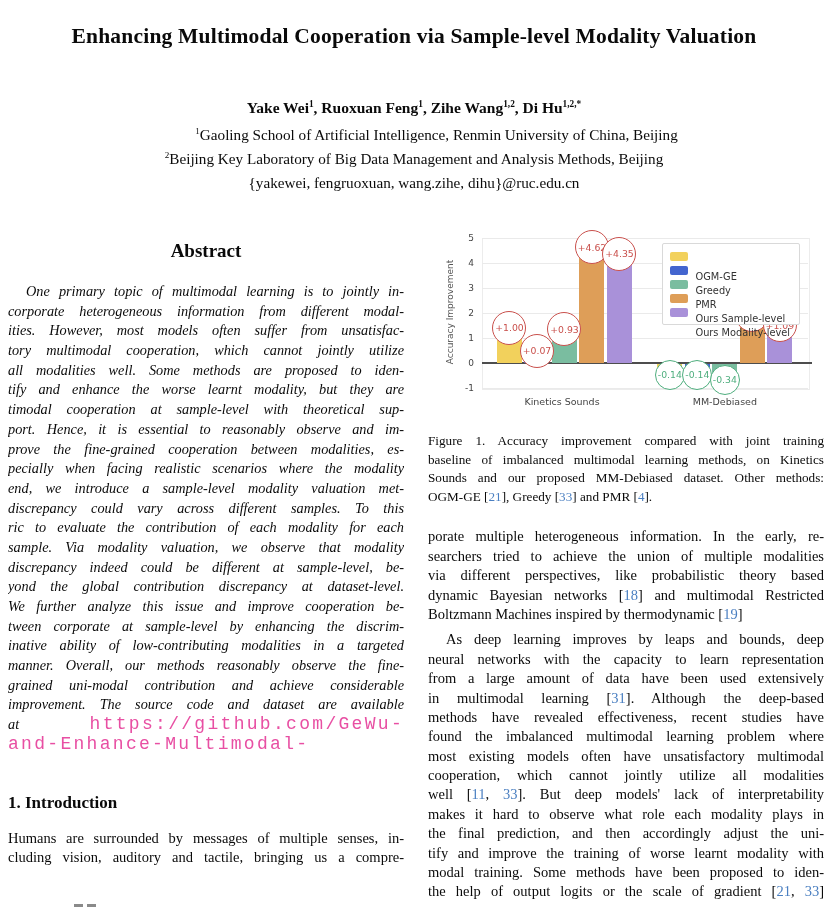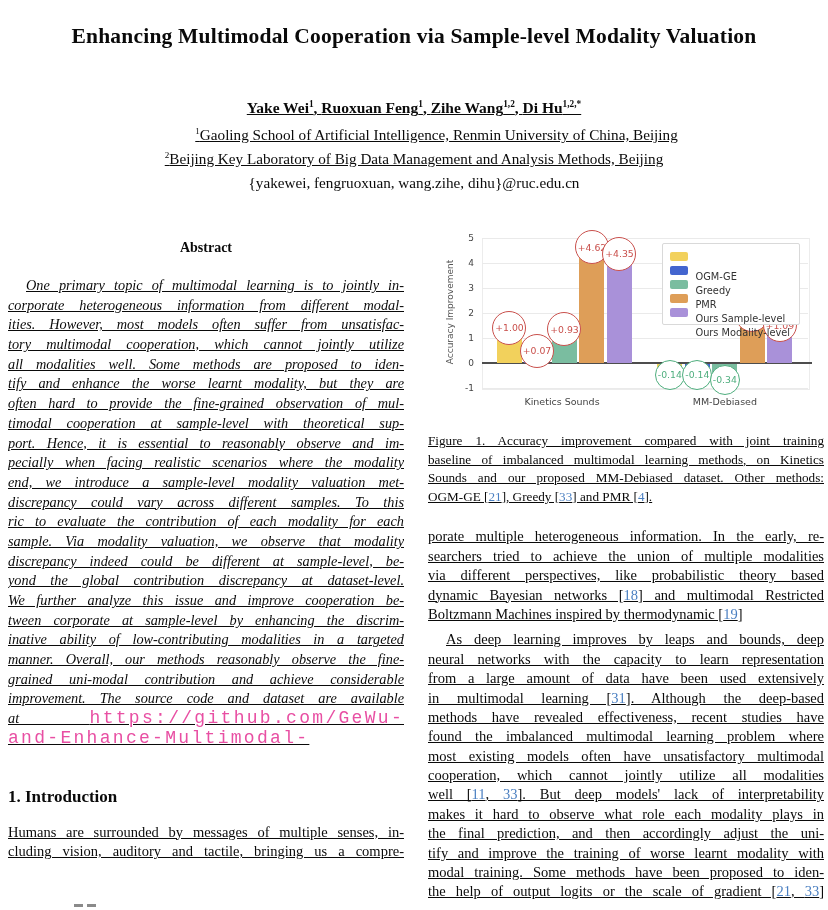--- a/index.html
+++ b/index.html
@@ -15,32 +15,32 @@
   .affil-first{margin-top:6px;margin-left:45px;}
   .email-line{font-size:15.2px;line-height:24px;}
   .seg-sup{vertical-align:super;font-size:60%;line-height:0;}
   
   .col{position:absolute;width:396px;}
   .col-left{left:8px;top:234px;}
   .col-right{left:428px;top:228px;}
   
   .tline{
     text-align:justify;text-align-last:justify;
-    overflow:hidden;white-space:normal;text-decoration:underline;
+    overflow:hidden;white-space:normal;
   }
   .tline.end{text-align:left;text-align-last:auto;}
   .tline.indent{text-indent:18px;}
   .seg-text{}
   .seg-cite{color:#4a7fc1;}
   .seg-link{
     font-family:"Liberation Mono","DejaVu Sans Mono",monospace;
     font-style:normal;color:#e84fa3;font-size:18px;letter-spacing:2.3px;
   }
   
-  .abstract-heading{text-align:center;font-weight:bold;font-size:14px;margin:6px 0 20px 0;}
+  .abstract-heading{text-align:center;font-weight:bold;font-size:19px;margin:6px 0 20px 0;}
   .abstract-body{font-style:italic;font-size:14.3px;}
   .abstract-body .tline{line-height:19.7px;height:19.7px;}
   .section-heading{font-weight:bold;font-size:17px;margin-top:38px;margin-bottom:16px;}
   .intro-body{font-size:14.5px;}
   .intro-body .tline{line-height:19.8px;height:19.8px;}
   
   .chart{position:relative;width:388px;height:194px;margin-left:8px;margin-top:2px;
          font-family:"DejaVu Sans","Liberation Sans",sans-serif;}
   .caption{font-size:13.2px;margin-top:8px;}
   .caption .tline{line-height:18.6px;height:18.6px;}
@@ -92,23 +92,23 @@
 
   <div class="col col-left">
     <div class="abstract-heading">Abstract</div>
     <div class="abstract-body">
         <div class="tline indent"><span class="seg-text">One primary topic of multimodal learning is to jointly in-</span></div>
         <div class="tline"><span class="seg-text">corporate heterogeneous information from different modal-</span></div>
         <div class="tline"><span class="seg-text">ities. However, most models often suffer from unsatisfac-</span></div>
         <div class="tline"><span class="seg-text">tory multimodal cooperation, which cannot jointly utilize</span></div>
         <div class="tline"><span class="seg-text">all modalities well. Some methods are proposed to iden-</span></div>
         <div class="tline"><span class="seg-text">tify and enhance the worse learnt modality, but they are</span></div>
-        <div class="tline"><span class="seg-text">often hard to provide the fine-grained observation of mul-</span></div>
         <div class="tline"><span class="seg-text">timodal cooperation at sample-level with theoretical sup-</span></div>
         <div class="tline"><span class="seg-text">port. Hence, it is essential to reasonably observe and im-</span></div>
+        <div class="tline"><span class="seg-text">prove the fine-grained cooperation between modalities, es-</span></div>
         <div class="tline"><span class="seg-text">pecially when facing realistic scenarios where the modality</span></div>
         <div class="tline"><span class="seg-text">end, we introduce a sample-level modality valuation met-</span></div>
         <div class="tline"><span class="seg-text">discrepancy could vary across different samples. To this</span></div>
         <div class="tline"><span class="seg-text">ric to evaluate the contribution of each modality for each</span></div>
         <div class="tline"><span class="seg-text">sample. Via modality valuation, we observe that modality</span></div>
         <div class="tline"><span class="seg-text">discrepancy indeed could be different at sample-level, be-</span></div>
         <div class="tline"><span class="seg-text">yond the global contribution discrepancy at dataset-level.</span></div>
         <div class="tline"><span class="seg-text">We further analyze this issue and improve cooperation be-</span></div>
         <div class="tline"><span class="seg-text">tween corporate at sample-level by enhancing the discrim-</span></div>
         <div class="tline"><span class="seg-text">inative ability of low-contributing modalities in a targeted</span></div>

